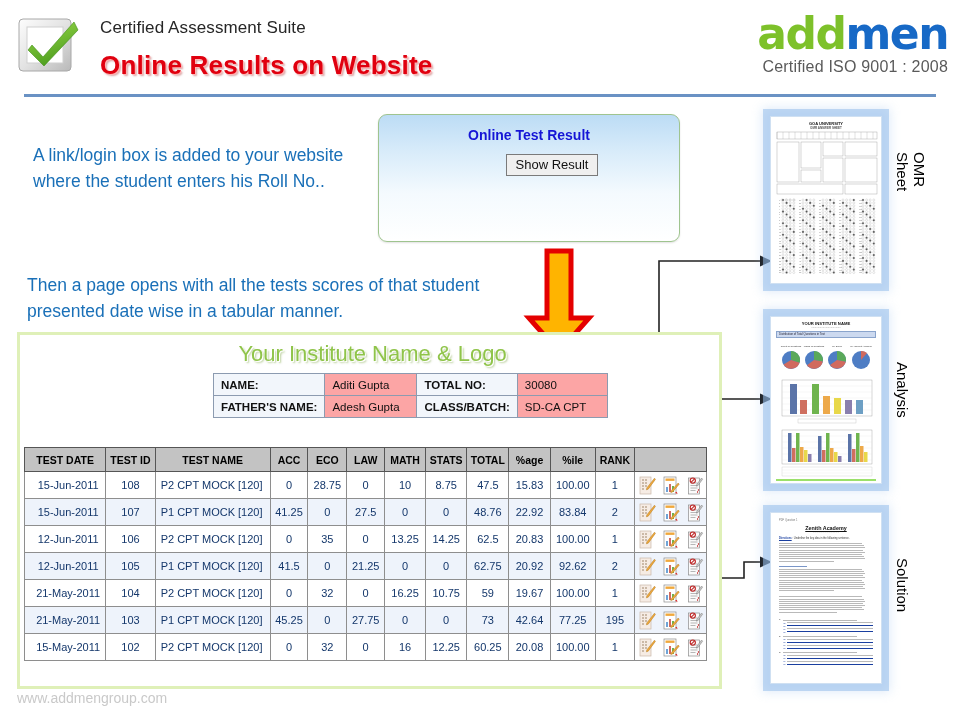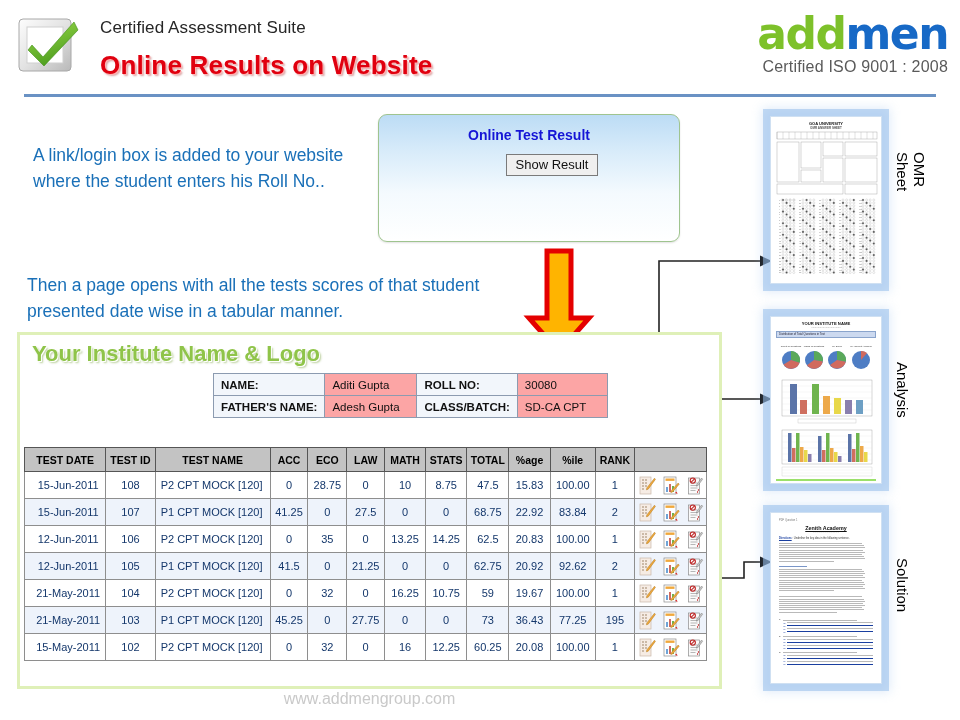--- a/index.html
+++ b/index.html
@@ -78,24 +78,23 @@
 
   
   #big-arrow { position:absolute; left:523px; top:248px; }
 
   
   #results-panel {
     position:absolute; left:17px; top:332px; width:705px; height:357px;
     border:3px solid #dff0b8; background:#ffffff;
   }
   #institute-name {
-    position:absolute; left:0; top:6px; width:705px; text-align:left;
-    font-size:22px; font-weight:bold; color:#8fc449;
+    position:absolute; left:0; top:6px; width:705px; text-align:center;
+    font-size:22px; font-weight:normal; color:#8fc449;
     text-shadow:1px 1px 0 #ffffff, 2px 2px 2px rgba(120,160,60,.5);
-    margin-left:12px;
   }
   
   #student-table {
     position:absolute; left:193px; top:38px;
     border-collapse:collapse; font-size:11.5px;
   }
   #student-table td {
     border:1px solid #8c9bb0; padding:4px 7px; background:#fca5a5;
     color:#111; height:22px;
   }
@@ -123,22 +122,22 @@
   #results-table td.name { text-align:left; padding-left:5px; }
   #results-table th.blank, #results-table td.icons {
     border-left:1px solid #8e8e8e;
   }
   #results-table td.icons { padding:0; }
   .icon-cell-inner { display:flex; gap:7px; justify-content:flex-start; padding-left:4px; }
 
   .mini-icon { width:17px; height:21px; display:block; }
 
   #footer-url {
-    position:absolute; left:0; top:692px; width:705px; text-align:center;
-    font-size:16px; color:#c9c9c9;
+    position:absolute; left:0; top:692px; width:705px; 
+    font-size:14px; color:#c9c9c9;
   }
 
   
   .thumb-block { position:absolute; }
   .thumb-frame {
     position:absolute; left:0; top:0;
     background:#ffffff;
     box-shadow:0 0 0 7px rgba(150,190,235,.55), 0 0 10px 8px rgba(150,190,235,.30);
     border:1px solid #cfe0f2; overflow:hidden;
   }
@@ -222,21 +221,21 @@
 
 <div id="results-panel">
 
   <div id="institute-name">Your Institute Name &amp; Logo</div>
 
   <table id="student-table">
     <tbody id="student-tbody">
         <tr>
           <td class="lbl">NAME:</td>
           <td class="v1">Aditi Gupta</td>
-          <td class="lbl">ROLL NO:</td>
+          <td class="lbl">TOTAL NO:</td>
           <td class="v2">30080</td>
         </tr>
         <tr>
           <td class="lbl">FATHER'S NAME:</td>
           <td class="v1">Adesh Gupta</td>
           <td class="lbl">CLASS/BATCH:</td>
           <td class="v2">SD-CA CPT</td>
         </tr>
       </tbody>
   </table>
@@ -318,21 +317,21 @@
         </tr>
         <tr class="alt">
           <td class="date">15-Jun-2011</td>
           <td>107</td>
           <td class="name">P1 CPT MOCK [120]</td>
           <td>41.25</td>
           <td>0</td>
           <td>27.5</td>
           <td>0</td>
           <td>0</td>
-          <td>68.75</td>
+          <td>48.76</td>
           <td>22.92</td>
           <td>83.84</td>
           <td>2</td>
           <td class="icons">
             <div class="icon-cell-inner">
               <span>
                 <svg class="mini-icon" viewBox="0 0 17 21">
                   <rect x="1" y="2" width="11" height="17" fill="#f6ece4" stroke="#c9b8a8" stroke-width="0.7"></rect>
                   <g fill="#bda893">
                     <circle cx="4" cy="5" r="1"></circle>
@@ -543,21 +542,21 @@
         <tr class="alt">
           <td class="date">21-May-2011</td>
           <td>103</td>
           <td class="name">P1 CPT MOCK [120]</td>
           <td>45.25</td>
           <td>0</td>
           <td>27.75</td>
           <td>0</td>
           <td>0</td>
           <td>73</td>
-          <td>36.43</td>
+          <td>42.64</td>
           <td>77.25</td>
           <td>195</td>
           <td class="icons">
             <div class="icon-cell-inner">
               <span>
                 <svg class="mini-icon" viewBox="0 0 17 21">
                   <rect x="1" y="2" width="11" height="17" fill="#f6ece4" stroke="#c9b8a8" stroke-width="0.7"></rect>
                   <g fill="#bda893">
                     <circle cx="4" cy="5" r="1"></circle>
                     <circle cx="7" cy="5" r="1"></circle>

